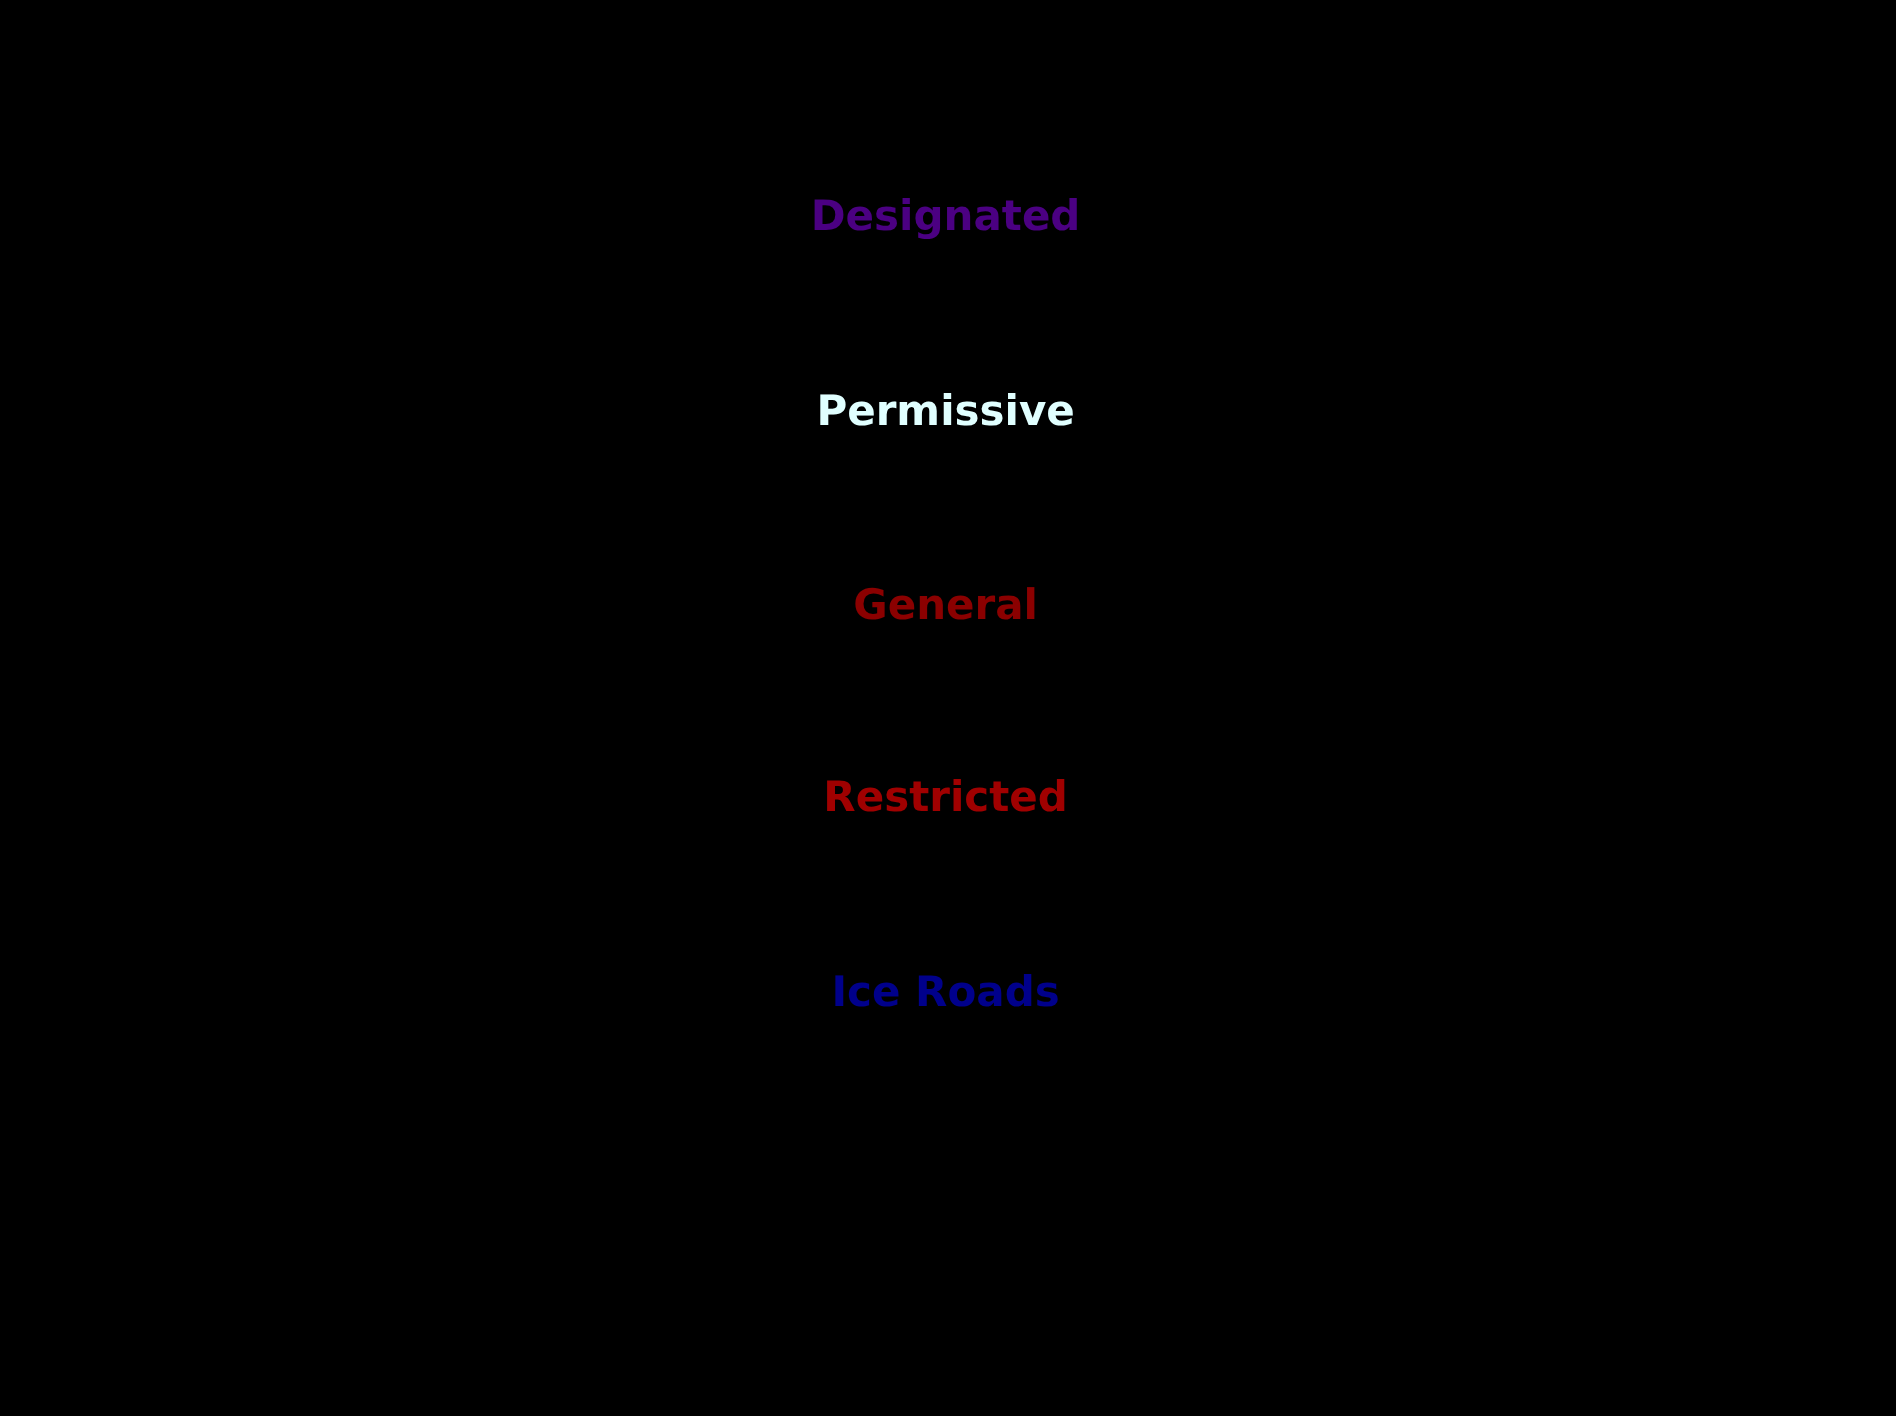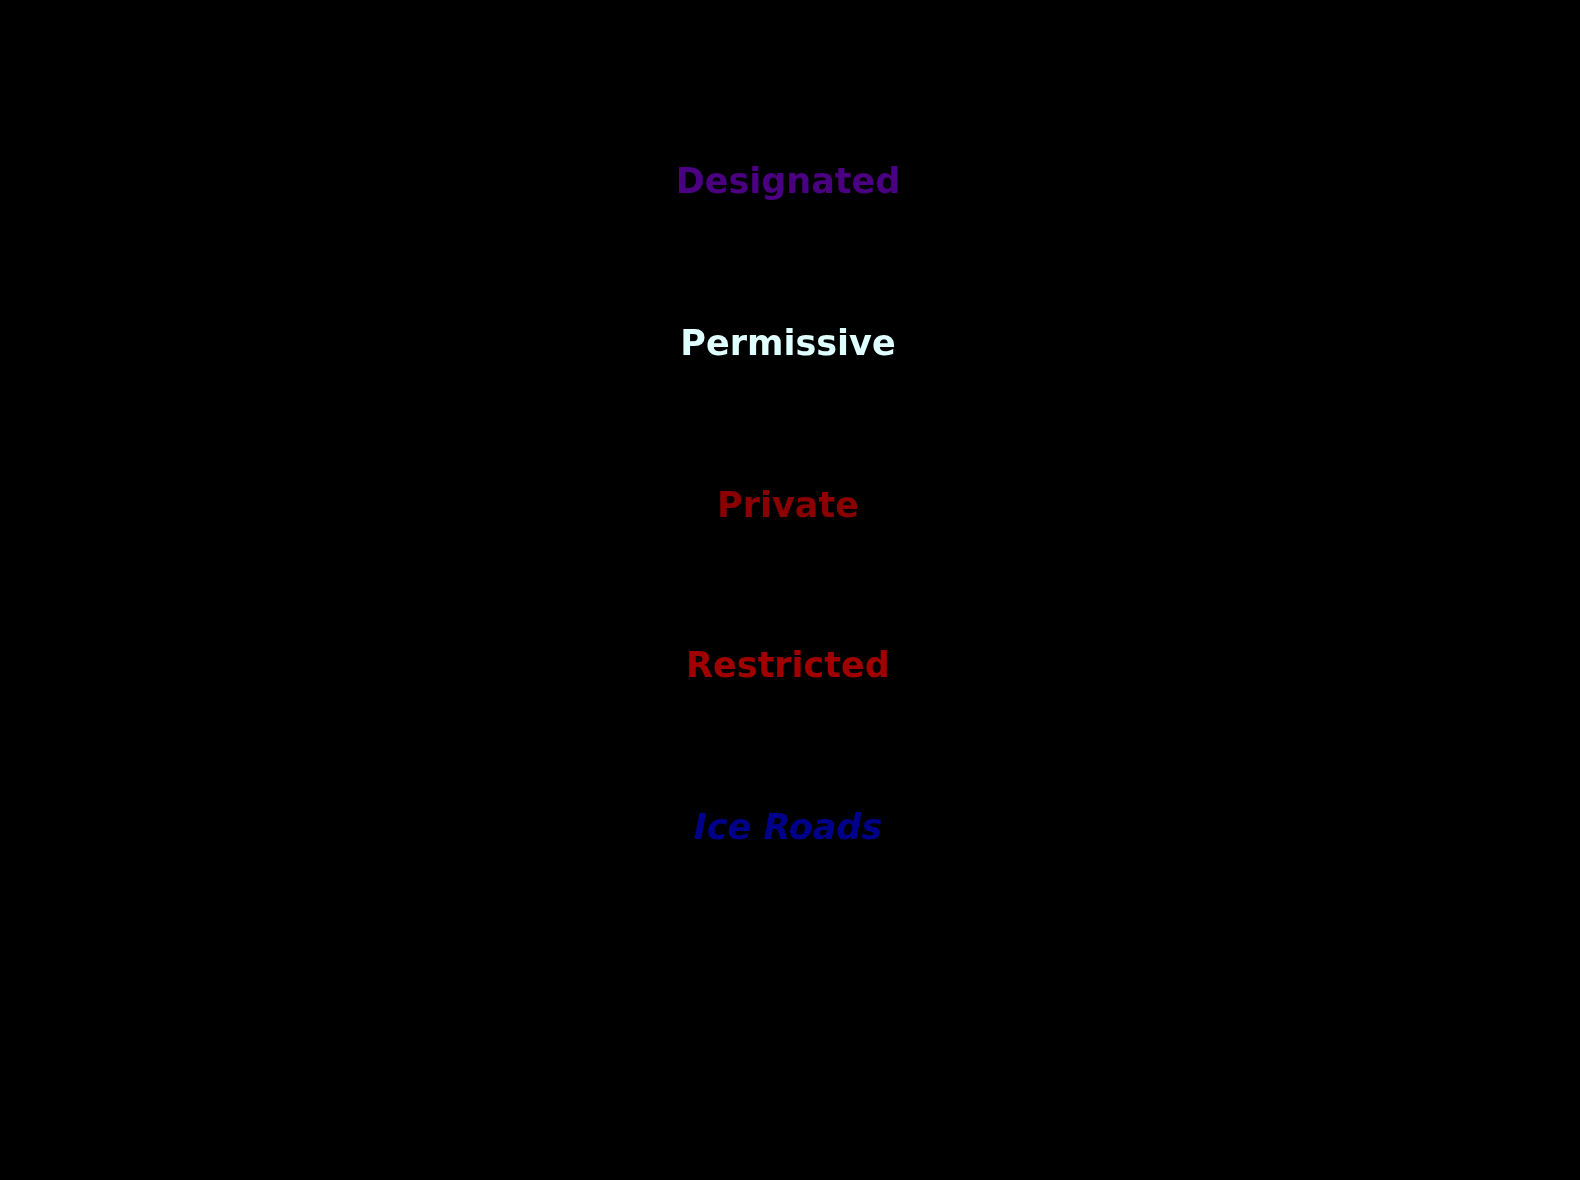--- a/index.html
+++ b/index.html
@@ -44,21 +44,21 @@
     font-weight: bold;
     line-height: 44px;
     color: var(--c);
     white-space: nowrap;
   }
   
   .row-0 { top: 159px; }
   .row-1 { top: 321px; }
   .row-2 { top: 483px; }
   .row-3 { top: 643px; align-items: center; }
-  .row-4 { top: 805px; font-style: italic; }
+  .row-4 { top: 805px; }
   .row-5 { top: 967px; }
 </style>
 </head>
 <body style="background: rgb(0, 0, 0);">
 
 <div class="legend">
 
   <div class="legend-row row-0" style="--c: #4B0082;">
     <span class="line solid"></span>
     <span class="label">Designated</span>
@@ -66,21 +66,21 @@
   </div>
 
   <div class="legend-row row-1" style="--c: #E0FFFF;">
     <span class="line solid"></span>
     <span class="label">Permissive</span>
     <span class="line solid"></span>
   </div>
 
   <div class="legend-row row-2" style="--c: #8B0000;">
     <span class="line solid"></span>
-    <span class="label">Private</span>
+    <span class="label">General</span>
     <span class="line solid"></span>
   </div>
 
   <div class="legend-row row-3" style="--c: #A00000;">
     <span class="line dashed"></span>
     <span class="label">Restricted</span>
     <span class="line dashed"></span>
   </div>
 
   <div class="legend-row row-4" style="--c: #00008B;">

